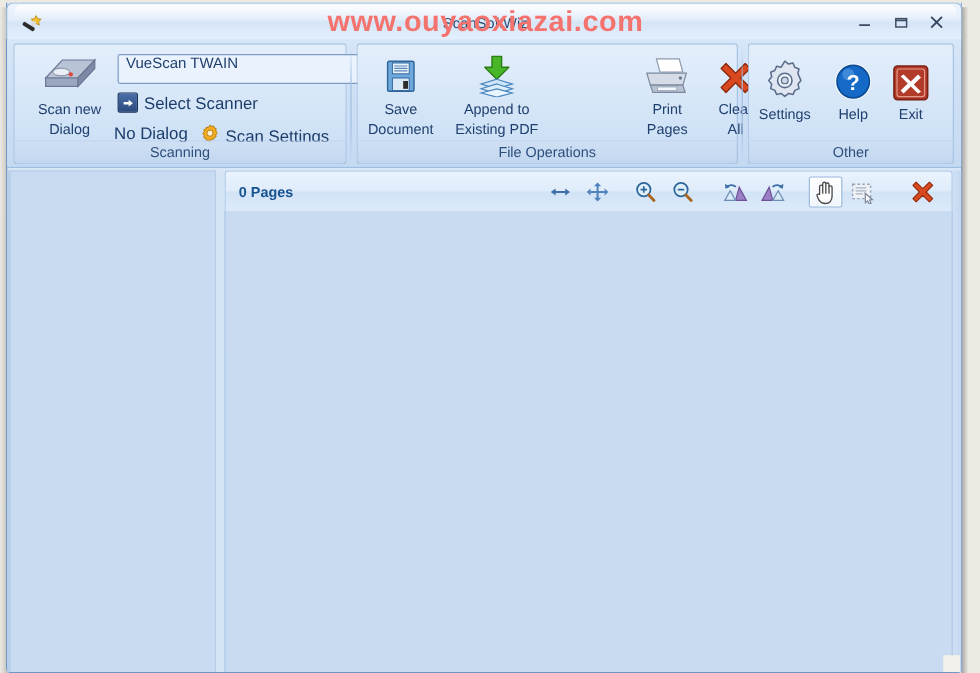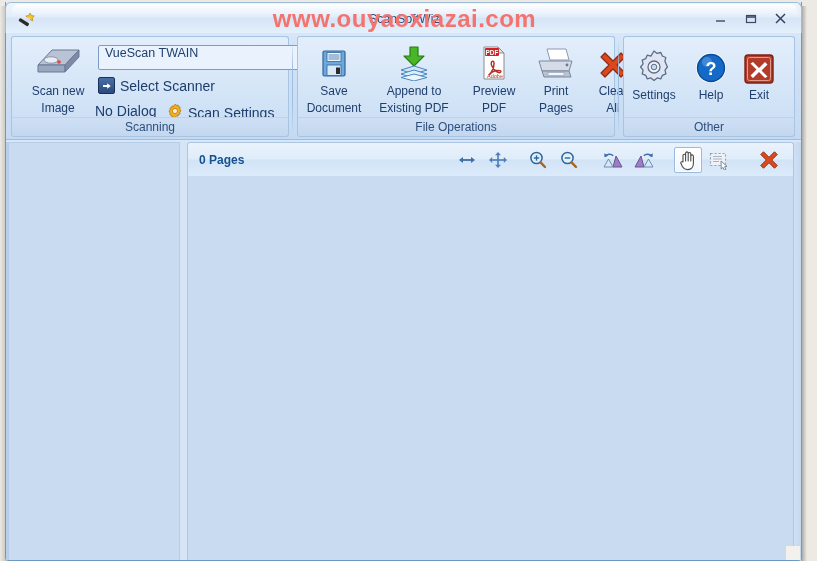--- a/index.html
+++ b/index.html
@@ -151,21 +151,21 @@
           <div class="ico">
             <svg width="52" height="40" viewBox="0 0 52 40">
               <path d="M6 24 L20 9 L47 9 L33 24 Z" fill="#b9c3d6" stroke="#6c7894" stroke-width="1"></path>
               <path d="M6 24 L33 24 L33 31 L6 31 Z" fill="#9aa7c0" stroke="#6c7894" stroke-width="1"></path>
               <path d="M33 24 L47 9 L47 16 L33 31 Z" fill="#7d8aa6" stroke="#6c7894" stroke-width="1"></path>
               <ellipse cx="19" cy="19" rx="7" ry="3.2" fill="#e9edf5" stroke="#7b869e" stroke-width=".8"></ellipse>
               <circle cx="27" cy="21" r="1.8" fill="#e0483c"></circle>
             </svg>
           </div>
           <div class="lbl">Scan new</div>
-          <div class="lbl">Image</div>
+          <div class="lbl">Dialog</div>
         </div>
 
         <div class="combo">
           <span title="Select a scanner">VueScan TWAIN</span>
         </div>
 
         <div class="linkrow" style="left:86px;top:40px;">
           <span class="arrowbox">
             <svg width="10" height="10" viewBox="0 0 10 10">
               <path d="M1 4h4.2V2.2L8.8 5 5.2 7.8V6H1z" fill="#ffffff"></path>
@@ -219,34 +219,20 @@
               <path d="M15 2h8v9h6l-10 10L9 11h6z" fill="#47b728" stroke="#2a7d14" stroke-width="1.2" stroke-linejoin="round"></path>
               <path d="M19 21l13 4-13 4-13-4z" fill="#cfe6f8" stroke="#4a86bd" stroke-width="1"></path>
               <path d="M19 25l13 4-13 4-13-4z" fill="#dbeefc" stroke="#4a86bd" stroke-width="1"></path>
               <path d="M19 29l13 3.5-13 3.5-13-3.5z" fill="#eaf5fd" stroke="#4a86bd" stroke-width="1"></path>
             </svg>
           </div>
           <div class="lbl">Append to</div>
           <div class="lbl">Existing PDF</div>
         </div>
 
-        <div class="bigbtn" style="left:164px;top:4px;width:64px;">
-          <div class="ico">
-            <svg width="30" height="36" viewBox="0 0 30 36">
-              <path d="M5 2h14l6 6v26H5z" fill="#ffffff" stroke="#8a8a8a" stroke-width="1"></path>
-              <path d="M19 2l6 6h-6z" fill="#e2e2e2" stroke="#8a8a8a" stroke-width="1"></path>
-              <rect x="6" y="3" width="14" height="8" rx="1" fill="#cf2222"></rect>
-              <text x="13" y="9.6" font-family="Liberation Sans, sans-serif" font-size="6.4" font-weight="bold" fill="#ffffff" text-anchor="middle">PDF</text>
-              <path d="M10 30c4-4 5-9 5-12 0-2-2-2.4-2.6-.8-.7 2 1.6 6 4 8.4 2 2 4.4 2.6 5.3 1.4.8-1.2-1.4-2-4.4-1.4-3 .6-5.6 2-7.3 4.4z" fill="none" stroke="#b8322a" stroke-width="1.5"></path>
-              <text x="16" y="33" font-family="Liberation Sans, sans-serif" font-size="5.5" fill="#b8322a" text-anchor="middle">Adobe</text>
-            </svg>
-          </div>
-          <div class="lbl">Preview</div>
-          <div class="lbl">PDF</div>
-        </div>
 
         <div class="bigbtn" style="left:230px;top:4px;width:56px;">
           <div class="ico">
             <svg width="42" height="34" viewBox="0 0 42 34">
               <path d="M12 2h19l3 11H15z" fill="#ffffff" stroke="#8d99ad" stroke-width="1"></path>
               <path d="M4 14h33l-3 10H7z" fill="#d6dce7" stroke="#7b889e" stroke-width="1"></path>
               <path d="M7 24h27l2 6H9z" fill="#b8c2d3" stroke="#7b889e" stroke-width="1"></path>
               <rect x="13" y="25.5" width="16" height="3" fill="#f3f6fa" stroke="#9aa5b8" stroke-width=".7"></rect>
               <circle cx="32" cy="18" r="1.4" fill="#6b7a92"></circle>
             </svg>

